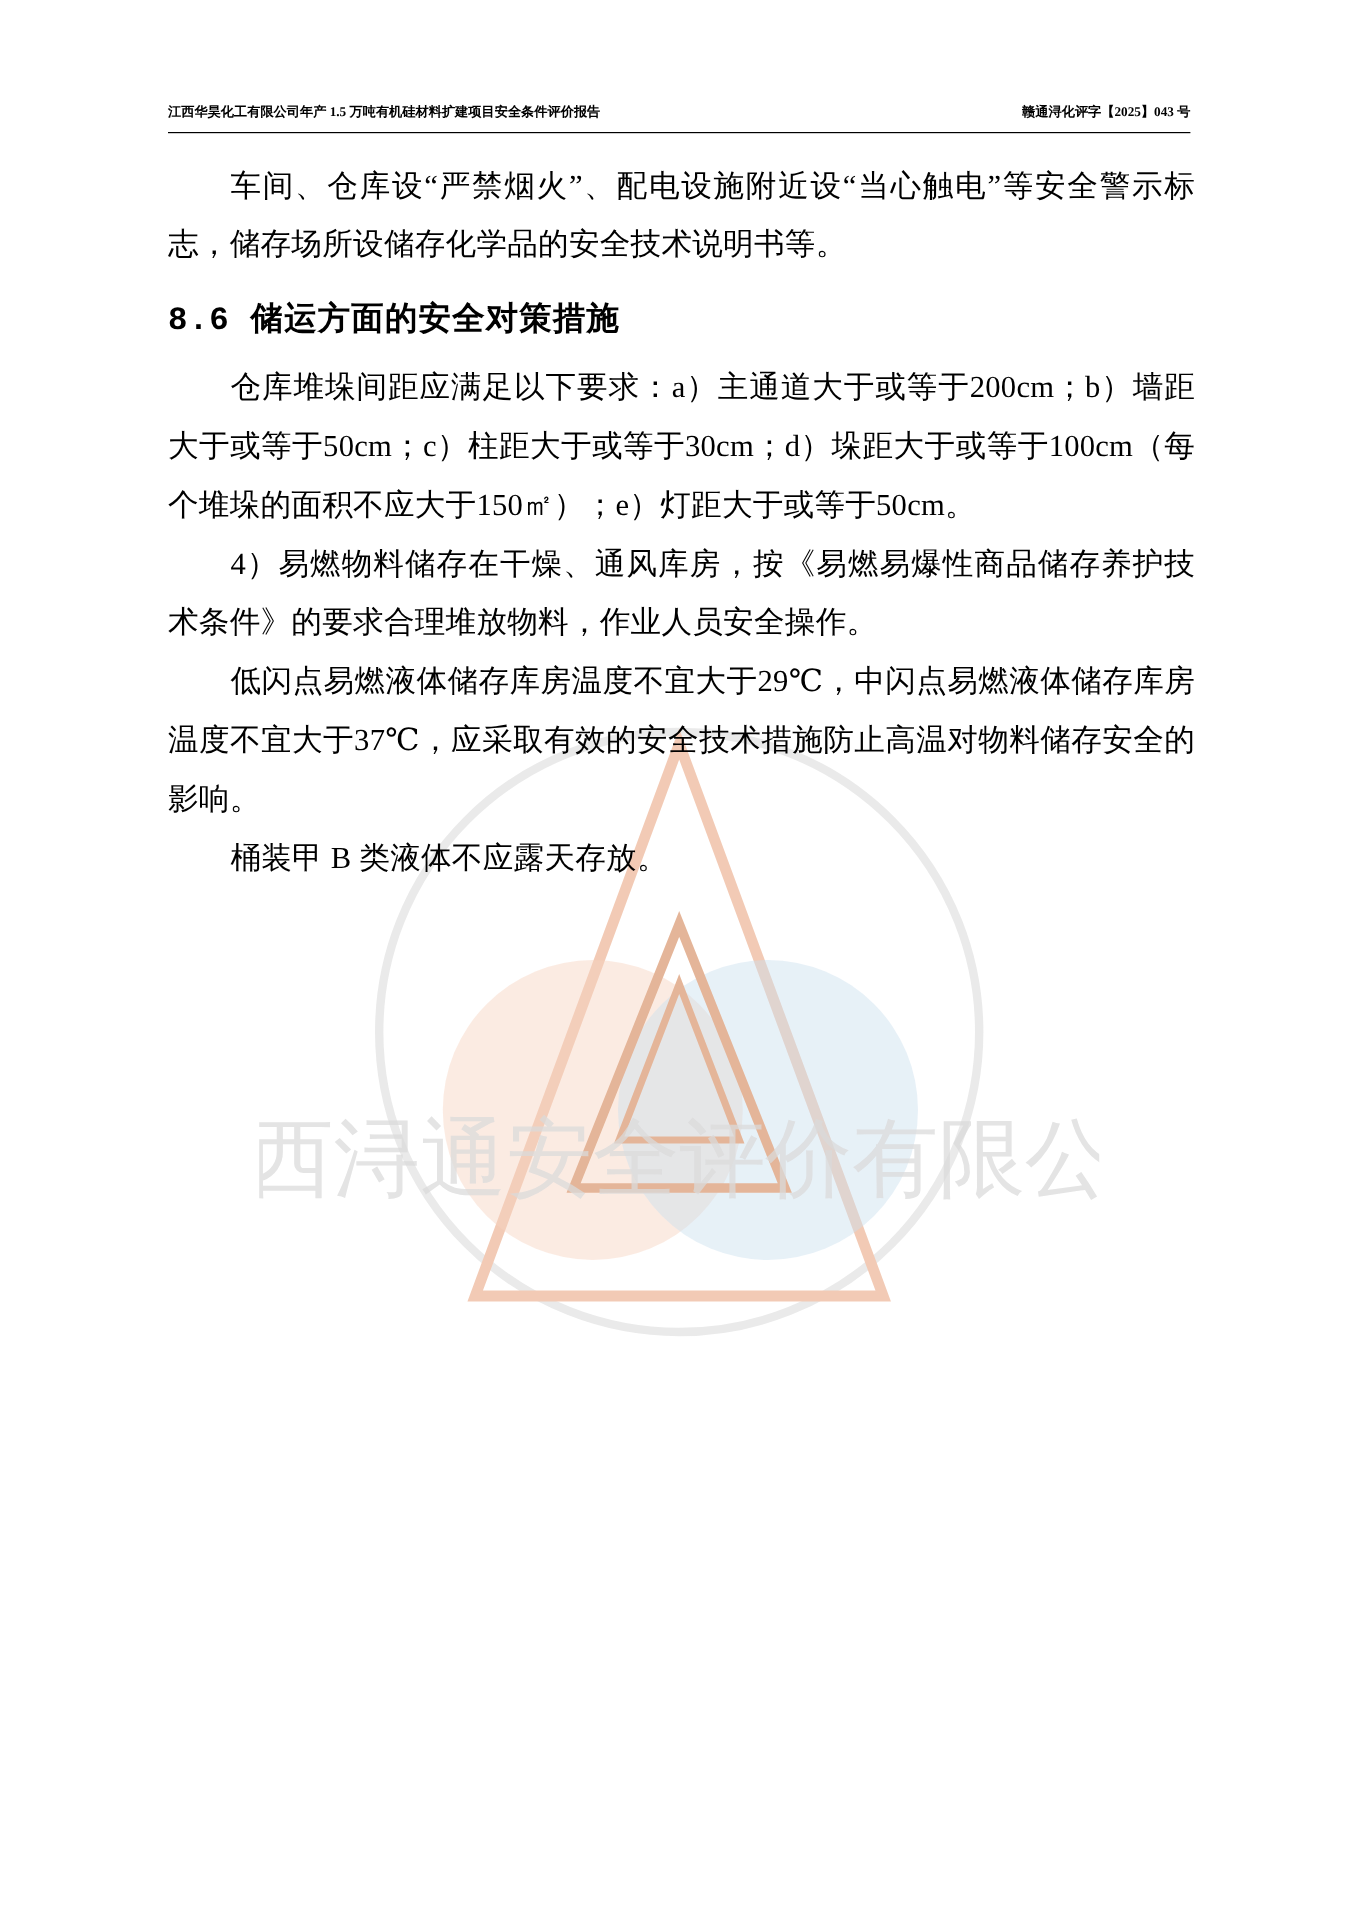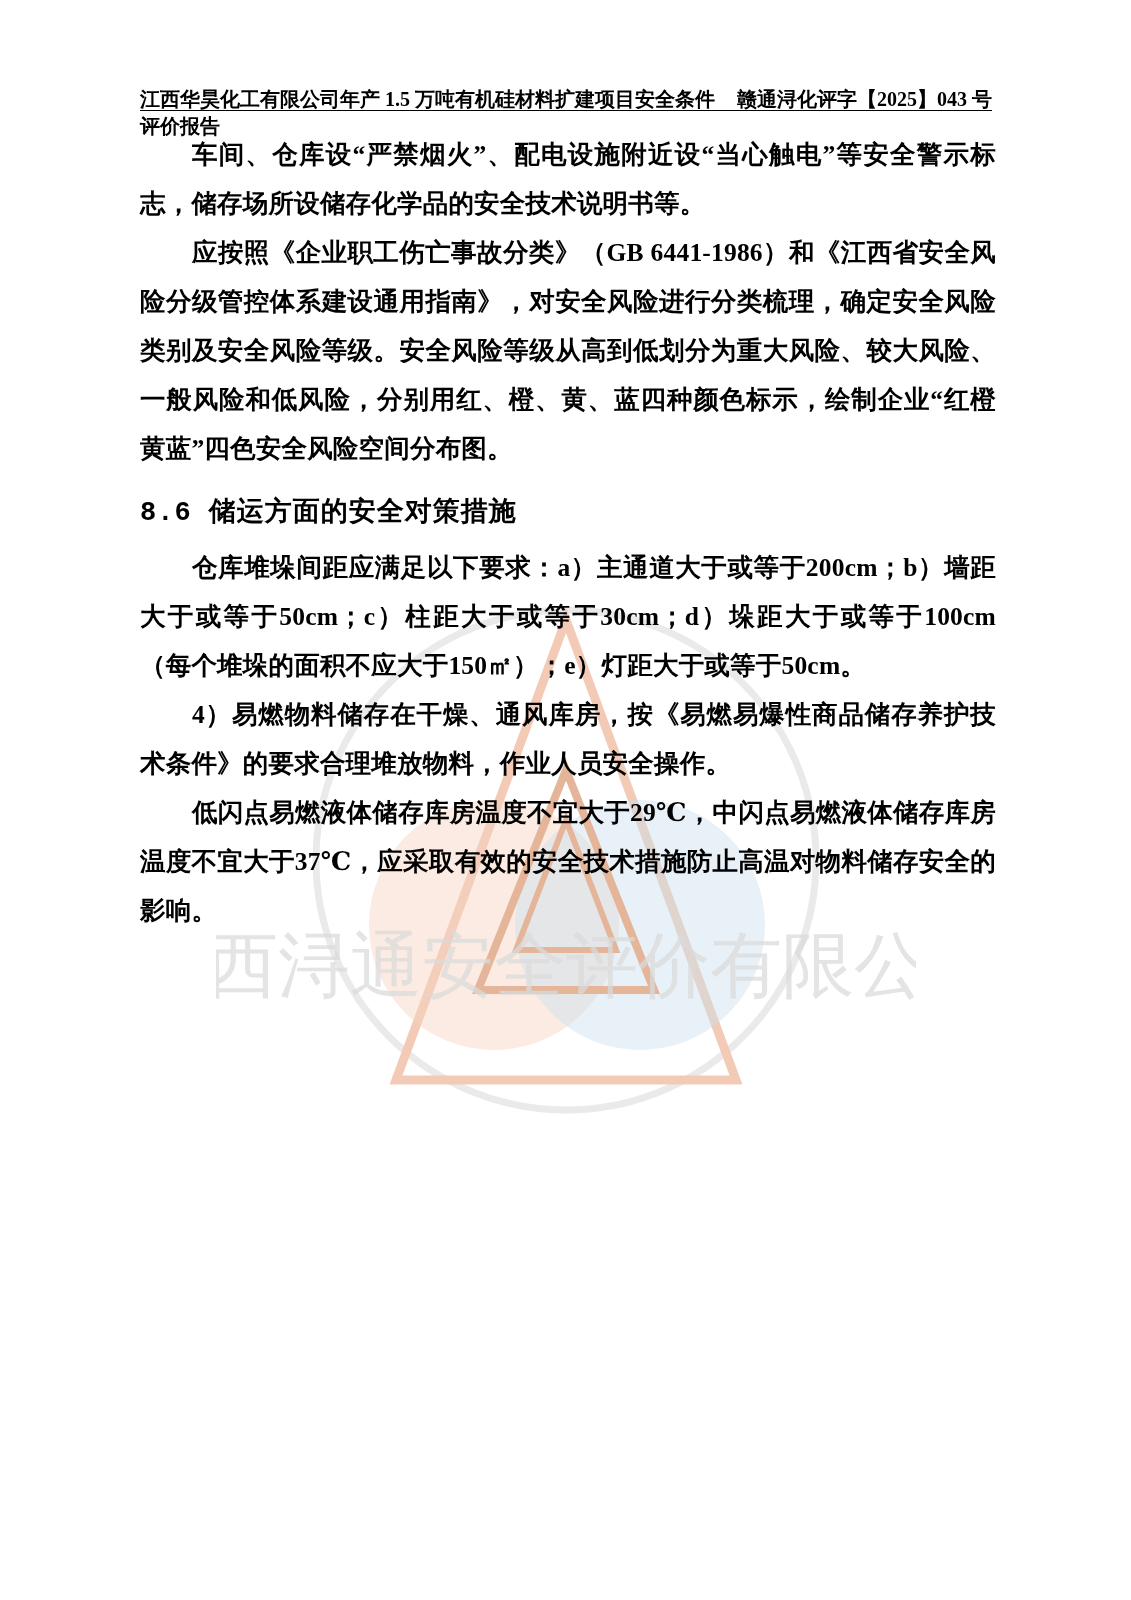--- a/index.html
+++ b/index.html
@@ -32,21 +32,21 @@
 
   
   .header {
     position: absolute;
     left: 140px;
     top: 86px;
     width: 852px;
     display: flex;
     justify-content: space-between;
     align-items: flex-start;
-    font-size: 20px;
+    font-size: 11px;
     font-weight: bold;
     color: #000;
     z-index: 2;
   }
   .header-left { letter-spacing: 0px; }
   .header-right { letter-spacing: 0px; white-space: nowrap; margin-left: 16px; }
   .header-rule {
     position: absolute;
     left: 140px;
     top: 110px;
@@ -66,21 +66,21 @@
   }
   p {
     margin: 0;
     font-size: 25.5px;
     line-height: 49px;
     text-align: justify;
     text-justify: inter-ideograph;
     color: #000;
     letter-spacing: 0.2px;
   }
-  p.indent { text-indent: 52px; font-weight: bold; }
+  p.indent { text-indent: 52px; }
   h2.section {
     margin: 14px 0 4px 0;
     font-size: 27px;
     line-height: 52px;
     font-weight: bold;
     font-family: Liberation Mono, monospace;
     letter-spacing: 1px;
     color: #000;
   }
 </style>
@@ -105,23 +105,23 @@
 
   <div class="header">
     <span class="header-left">江西华昊化工有限公司年产 1.5 万吨有机硅材料扩建项目安全条件评价报告</span>
     <span class="header-right">赣通浔化评字【2025】043 号</span>
   </div>
   <div class="header-rule"></div>
 
   <div class="content">
 
     <p class="indent">车间、仓库设“严禁烟火”、配电设施附近设“当心触电”等安全警示标志，储存场所设储存化学品的安全技术说明书等。</p>
-    <p class="indent">应按照《企业职工伤亡事故分类》（GB 6441-1986）和《江西省安全风险分级管控体系建设通用指南》，对安全风险进行分类梳理，确定安全风险类别及安全风险等级。安全风险等级从高到低划分为重大风险、较大风险、一般风险和低风险，分别用红、橙、黄、蓝四种颜色标示，绘制企业“红橙黄蓝”四色安全风险空间分布图。</p>
 
     <h2 class="section">8.6 储运方面的安全对策措施</h2>
 
 
     <p class="indent">仓库堆垛间距应满足以下要求：a）主通道大于或等于200cm；b）墙距大于或等于50cm；c）柱距大于或等于30cm；d）垛距大于或等于100cm（每个堆垛的面积不应大于150㎡）；e）灯距大于或等于50cm。</p>
     <p class="indent">4）易燃物料储存在干燥、通风库房，按《易燃易爆性商品储存养护技术条件》的要求合理堆放物料，作业人员安全操作。</p>
     <p class="indent">低闪点易燃液体储存库房温度不宜大于29℃，中闪点易燃液体储存库房温度不宜大于37℃，应采取有效的安全技术措施防止高温对物料储存安全的影响。</p>
+    <p class="indent">桶装甲 B 类液体不应露天存放。</p>
 
   </div>
 </div>
 
 </body></html>

